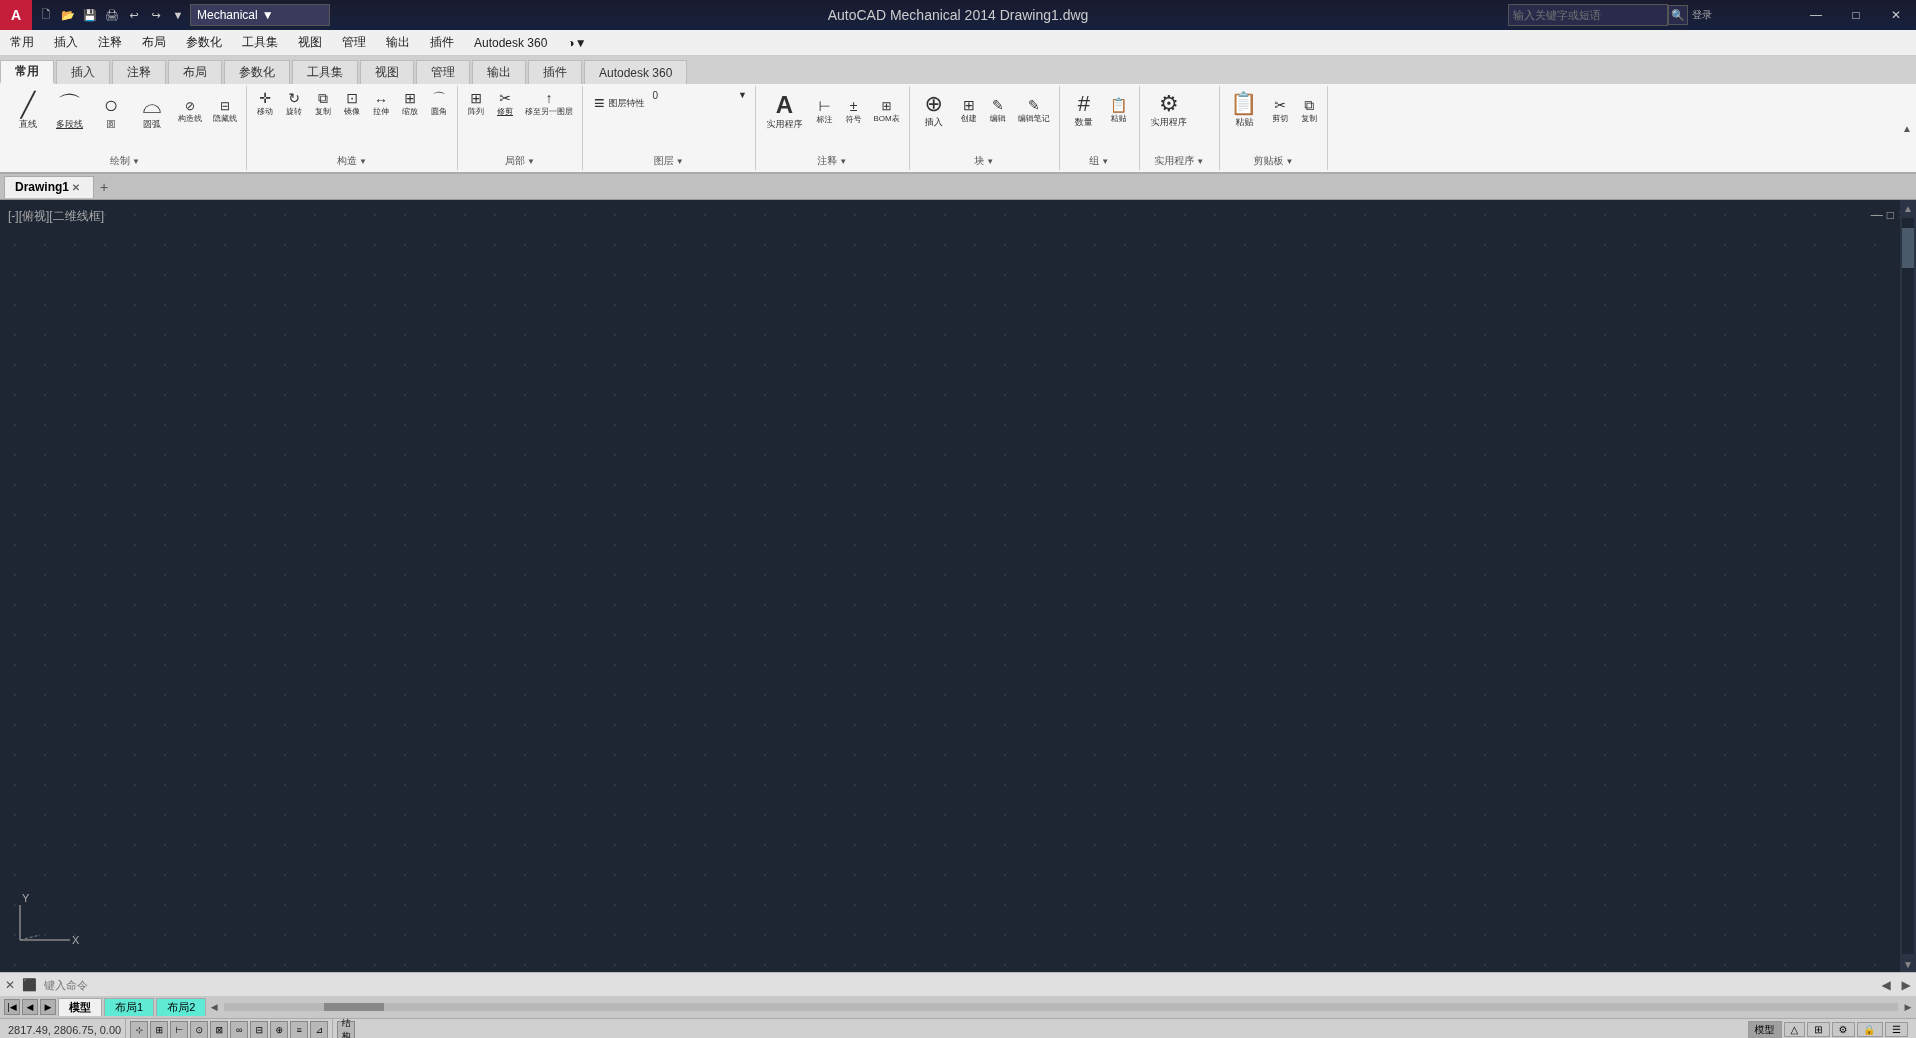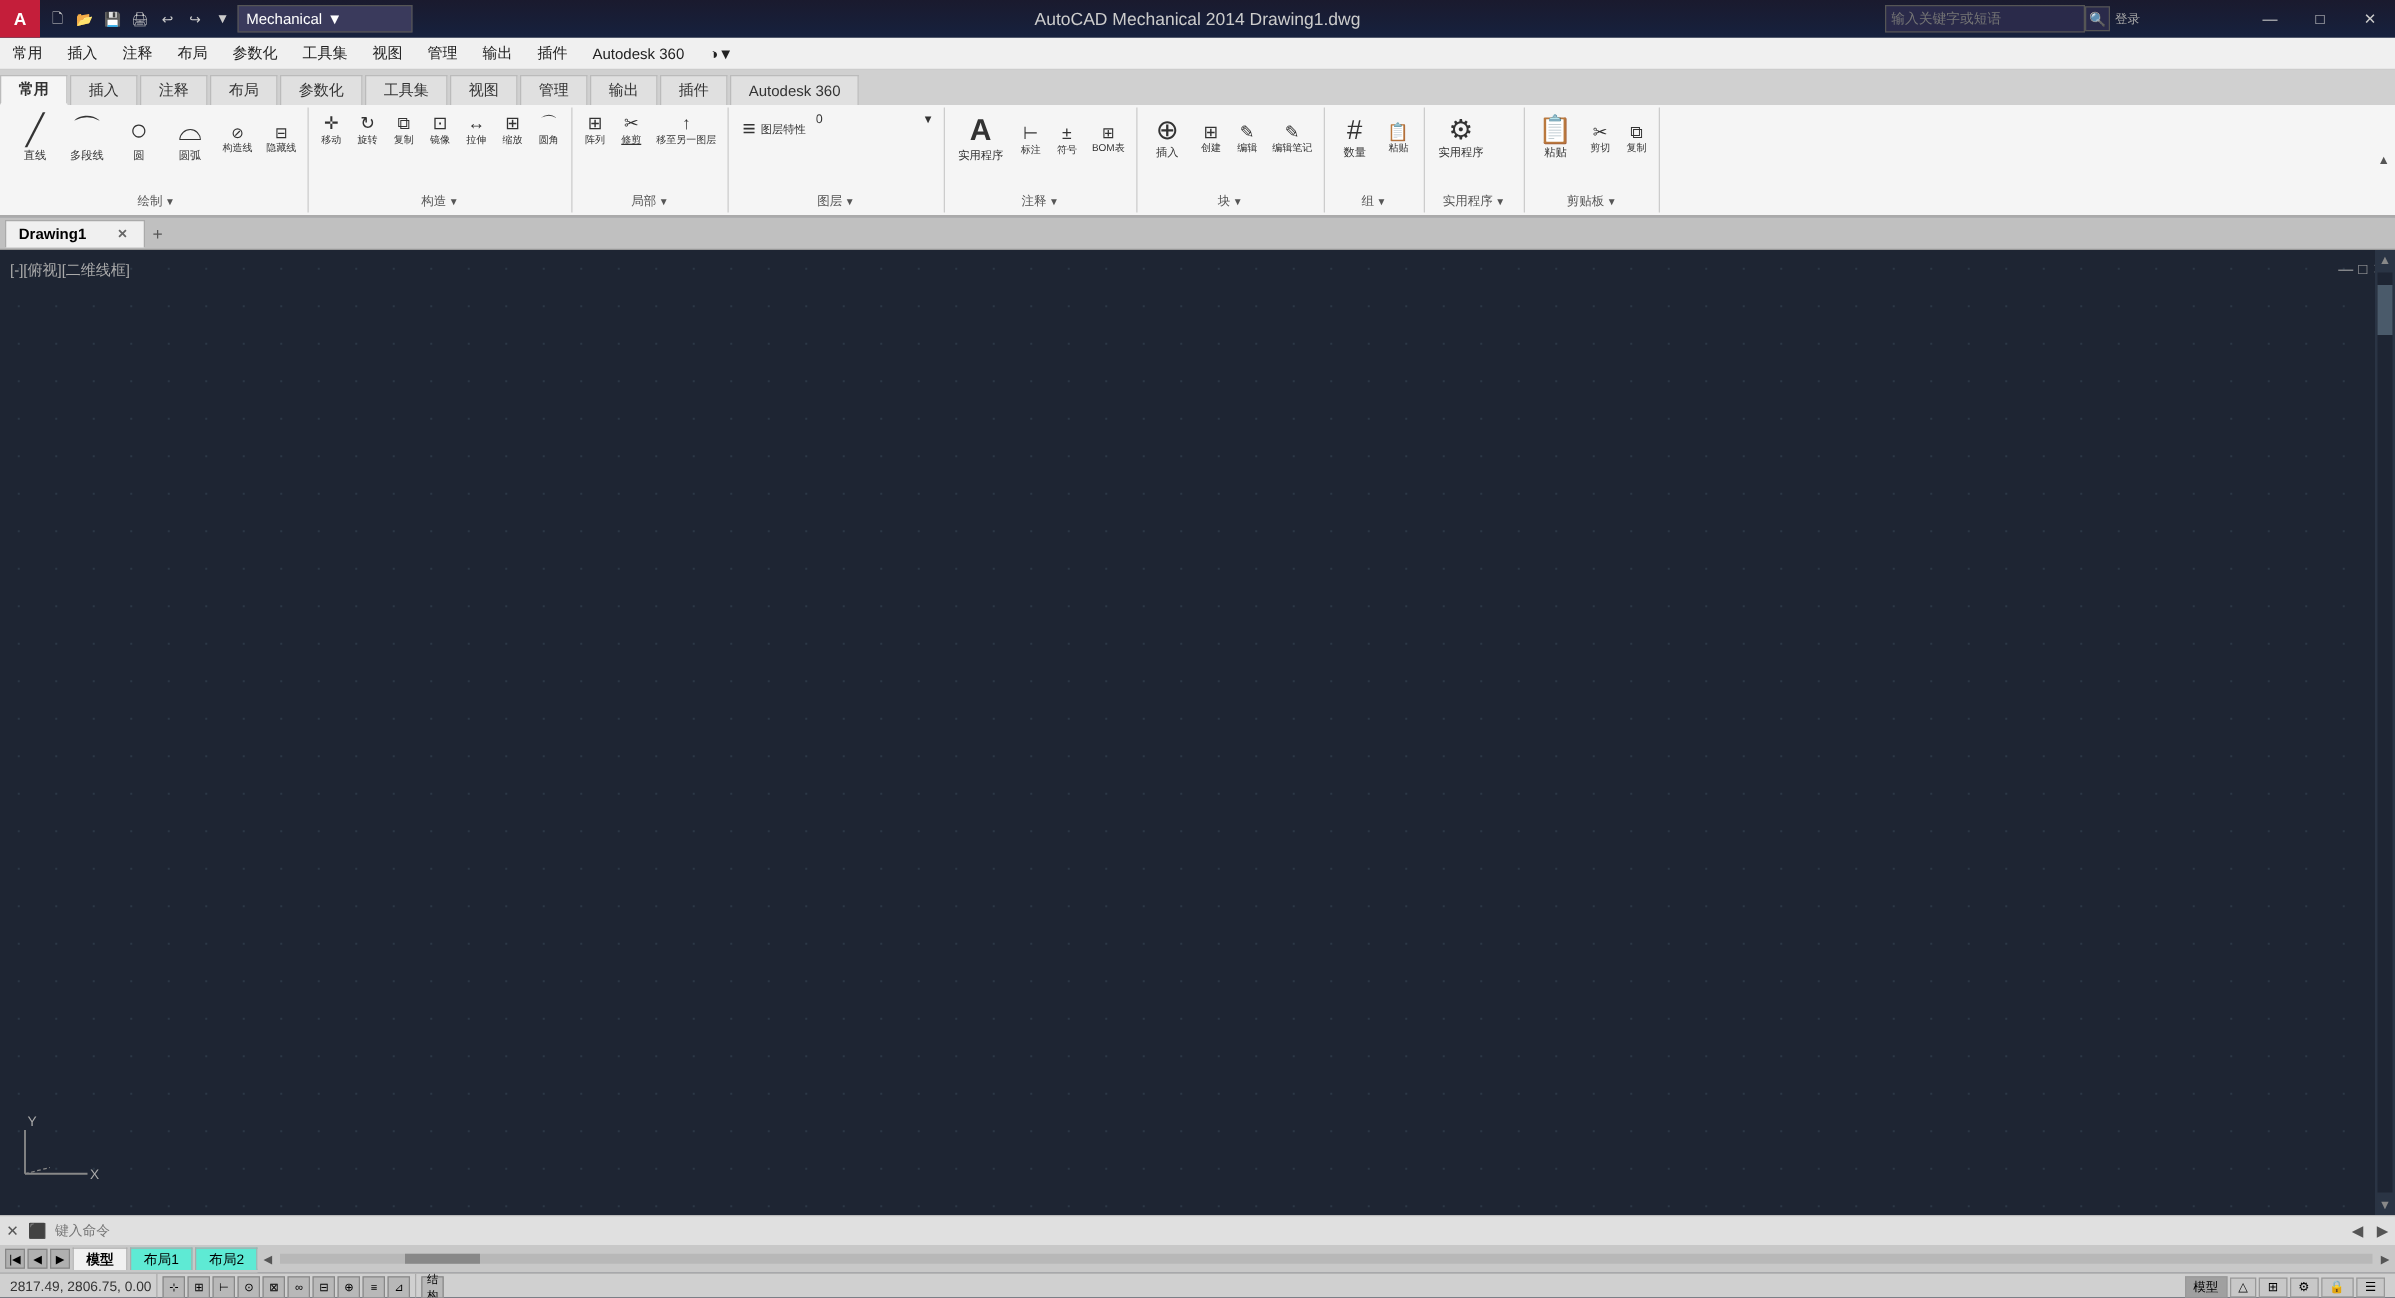--- a/index.html
+++ b/index.html
@@ -240,21 +240,21 @@
     }
     .drawing-tab {
       background: #e0e0e0;
       border: 1px solid #aaa;
       border-bottom: none;
       padding: 3px 10px;
       font-size: 12px;
       cursor: pointer;
       display: flex;
       align-items: center;
-      gap: 22px;
+      gap: 0;
       height: 22px;
     }
     .drawing-tab.active { background: #f0f0f0; font-weight: bold; }
     .tab-close {
       font-size: 10px;
       color: #666;
       cursor: pointer;
       width: 14px;
       height: 14px;
       display: flex;
@@ -570,21 +570,21 @@
   <div id="ribbon-content">
 
     <div class="ribbon-group" style="min-width:90px;">
       <div class="ribbon-tools">
         <button class="ribbon-btn large">
           <span class="icon">╱</span>
           <span style="font-size:9px;">直线</span>
         </button>
         <button class="ribbon-btn large">
           <span class="icon">⌒</span>
-          <span style="font-size:9px;">多段线</span>
+          <span style="font-size:9px;text-decoration:underline;">多段线</span>
         </button>
         <button class="ribbon-btn large">
           <span class="icon">○</span>
           <span style="font-size:9px;">圆</span>
         </button>
         <button class="ribbon-btn large">
           <span class="icon">⌓</span>
           <span style="font-size:9px;">圆弧</span>
         </button>
         <button class="ribbon-btn">

